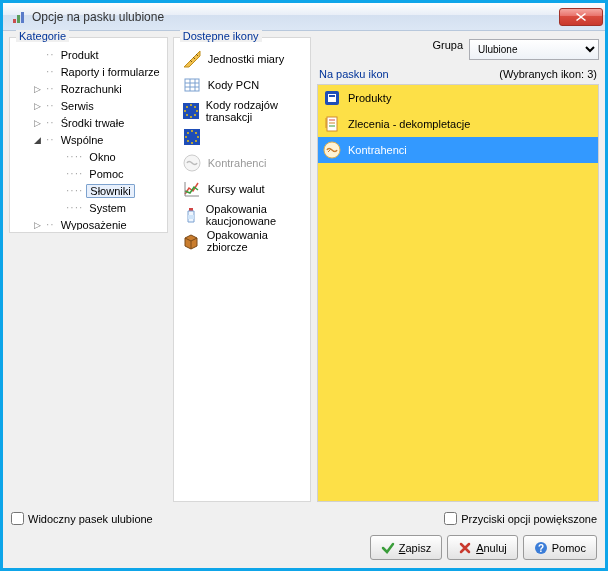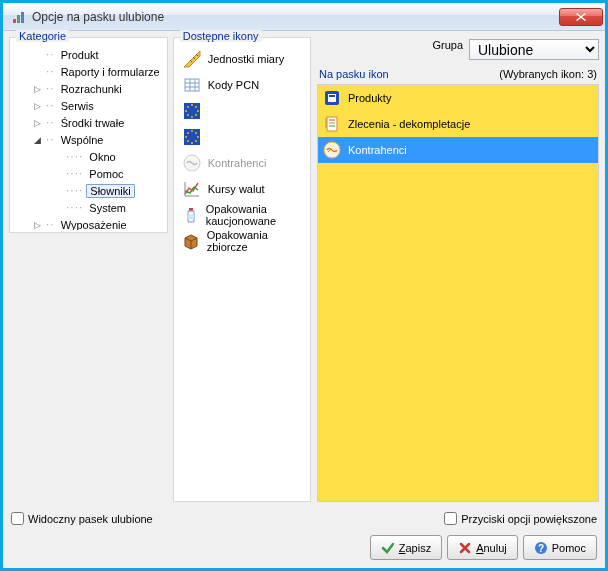--- a/index.html
+++ b/index.html
@@ -29,21 +29,21 @@
 .node-label { color: #000; padding: 0 3px; }
 .node-label.selected { border: 1px solid #7da2ce; background: #e8f0fc; border-radius: 1px; padding: 0 3px; }
 .indent-1 { padding-left: 18px; }
 .indent-2 { padding-left: 38px; }
 .list-item { display: flex; align-items: center; height: 26px; padding-left: 4px; cursor: pointer; }
 .list-item.disabled .item-label { color: #999; }
 .item-icon { width: 20px; height: 20px; margin-right: 6px; display: inline-flex; align-items: center; justify-content: center; }
 .item-label { color: #000; }
 .group-row { display: flex; align-items: flex-start; justify-content: flex-end; padding: 2px 0 6px 0; gap: 6px; }
 .group-row label { color: #000; }
-.group-select { width: 130px; height: 21px; border: 1px solid #abadb3; background: linear-gradient(to bottom, #fff, #eef2f7); padding: 0 4px; font-size: 14px; font-family: inherit; }
+.group-select { width: 130px; height: 21px; border: 1px solid #abadb3; background: linear-gradient(to bottom, #fff, #eef2f7); padding: 0 4px; font-size: 10px; font-family: inherit; }
 .right-header { display: flex; justify-content: space-between; padding: 2px 2px 4px 2px; }
 .right-header .lab { color: #003399; }
 .right-header .count { color: #000; }
 .right-list { flex: 1; border: 1px solid #d0d0d0; background: #fde047; overflow: auto; }
 .r-item { display: flex; align-items: center; height: 26px; padding-left: 4px; cursor: pointer; }
 .r-item.selected { background: #3399ff; color: #fff; }
 .r-item .item-label { color: inherit; }
 .bottom-row { display: flex; align-items: center; padding: 4px 8px; gap: 12px; }
 .checkbox { display: flex; align-items: center; gap: 4px; cursor: pointer; }
 .checkbox input { width: 13px; height: 13px; }
@@ -174,20 +174,21 @@
                       <circle cx="9" cy="15" r="0.9"></circle>
                       <circle cx="3" cy="9" r="0.9"></circle>
                       <circle cx="15" cy="9" r="0.9"></circle>
                       <circle cx="5" cy="5" r="0.9"></circle>
                       <circle cx="13" cy="5" r="0.9"></circle>
                       <circle cx="5" cy="13" r="0.9"></circle>
                       <circle cx="13" cy="13" r="0.9"></circle>
                     </g>
                   </svg>
                 </span>
+                <span class="item-label">Kody rodzajów transakcji</span>
               </div>
               <div class="list-item">
                 <span class="item-icon">
                   <svg width="18" height="18" viewBox="0 0 18 18">
                     <rect x="1" y="1" width="16" height="16" fill="#1e4db7"></rect>
                     <g fill="#fc0">
                       <circle cx="9" cy="3" r="0.9"></circle>
                       <circle cx="9" cy="15" r="0.9"></circle>
                       <circle cx="3" cy="9" r="0.9"></circle>
                       <circle cx="15" cy="9" r="0.9"></circle>

